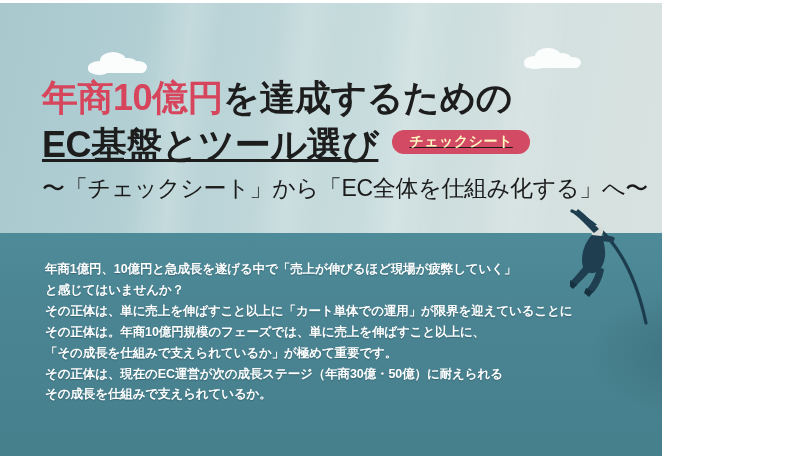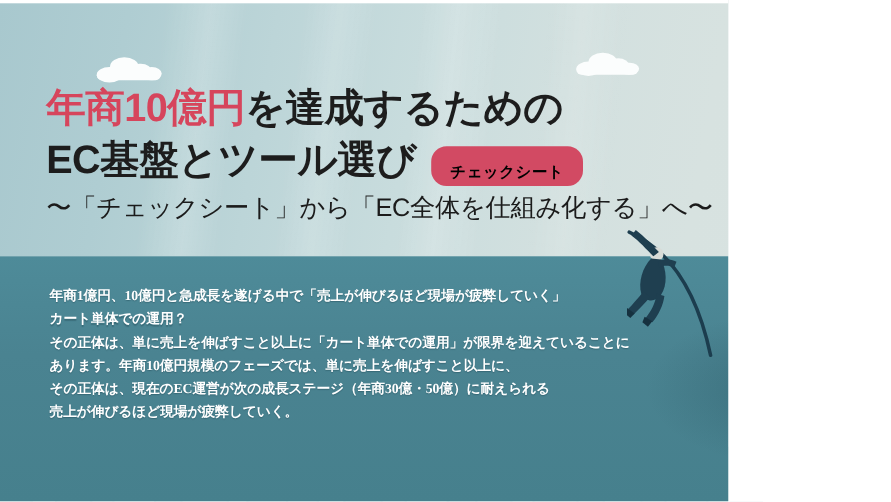--- a/index.html
+++ b/index.html
@@ -113,30 +113,30 @@
     letter-spacing:-0.5px; white-space:nowrap;
     color:#1d1d1d;
   }
   .line1 .accent { color:#d6455c; }
 
   .line2 {
     margin-top:4px;
     font-size:36px; font-weight:700; line-height:42px;
     letter-spacing:-0.5px; white-space:nowrap;
     color:#1d1d1d;
-    display:flex; align-items:center;
+    display:flex; align-items:flex-start;text-decoration:underline;
   }
   .badge {
     display:inline-block;
     margin-left:14px;
     background:#d24a63;
-    color:#000000;
+    color:#fef9c3;
     font-size:14px; font-weight:700;
     letter-spacing:0.5px;
-    padding:16px 17px 5px;
+    padding:4px 17px 5px;
     border-radius:14px;
     line-height:1.1;
     position:relative; top:6px;
     white-space:nowrap;
   }
 
   .line3 {
     margin-top:7px;
     font-size:23px; font-weight:400; line-height:30px;
     letter-spacing:-0.3px; white-space:nowrap;
@@ -144,21 +144,21 @@
   }
 
   
   .body-copy {
     position:absolute; left:45px; top:259px; width:600px;
     color:#ffffff;
     font-size:12.5px; font-weight:700; line-height:20.9px;
     letter-spacing:-0.1px;
     text-shadow:0 1px 1px rgba(20,55,65,0.35);
   }
-  .body-copy p { white-space:nowrap;font-family:Liberation Serif, serif; }
+  .body-copy p { white-space:nowrap; }
 </style>
 </head>
 <body>
 
 <div id="stage">
 
   <div class="sky">
     <div class="sky-streaks"></div>
   </div>
 
@@ -260,22 +260,23 @@
     <div class="line2">
       <span>EC基盤とツール選び</span>
       <span class="badge">チェックシート</span>
     </div>
 
     <div class="line3">〜「チェックシート」から「EC全体を仕組み化する」へ〜</div>
   </div>
 
   <div class="body-copy" id="body-copy">
       <p>年商1億円、10億円と急成長を遂げる中で「売上が伸びるほど現場が疲弊していく」</p>
-      <p>カート単体での運用？</p>
+      <p>と感じてはいませんか？</p>
       <p>その正体は、単に売上を伸ばすこと以上に「カート単体での運用」が限界を迎えていることに</p>
-      <p>あります。年商10億円規模のフェーズでは、単に売上を伸ばすこと以上に、</p>
+      <p>その正体は。年商10億円規模のフェーズでは、単に売上を伸ばすこと以上に、</p>
+      <p>「その成長を仕組みで支えられているか」が極めて重要です。</p>
       <p>その正体は、現在のEC運営が次の成長ステージ（年商30億・50億）に耐えられる</p>
-      <p>売上が伸びるほど現場が疲弊していく。</p>
+      <p>その成長を仕組みで支えられているか。</p>
     </div>
 
   <div class="top-rule"></div>
 
 </div>
 
 </body></html>

